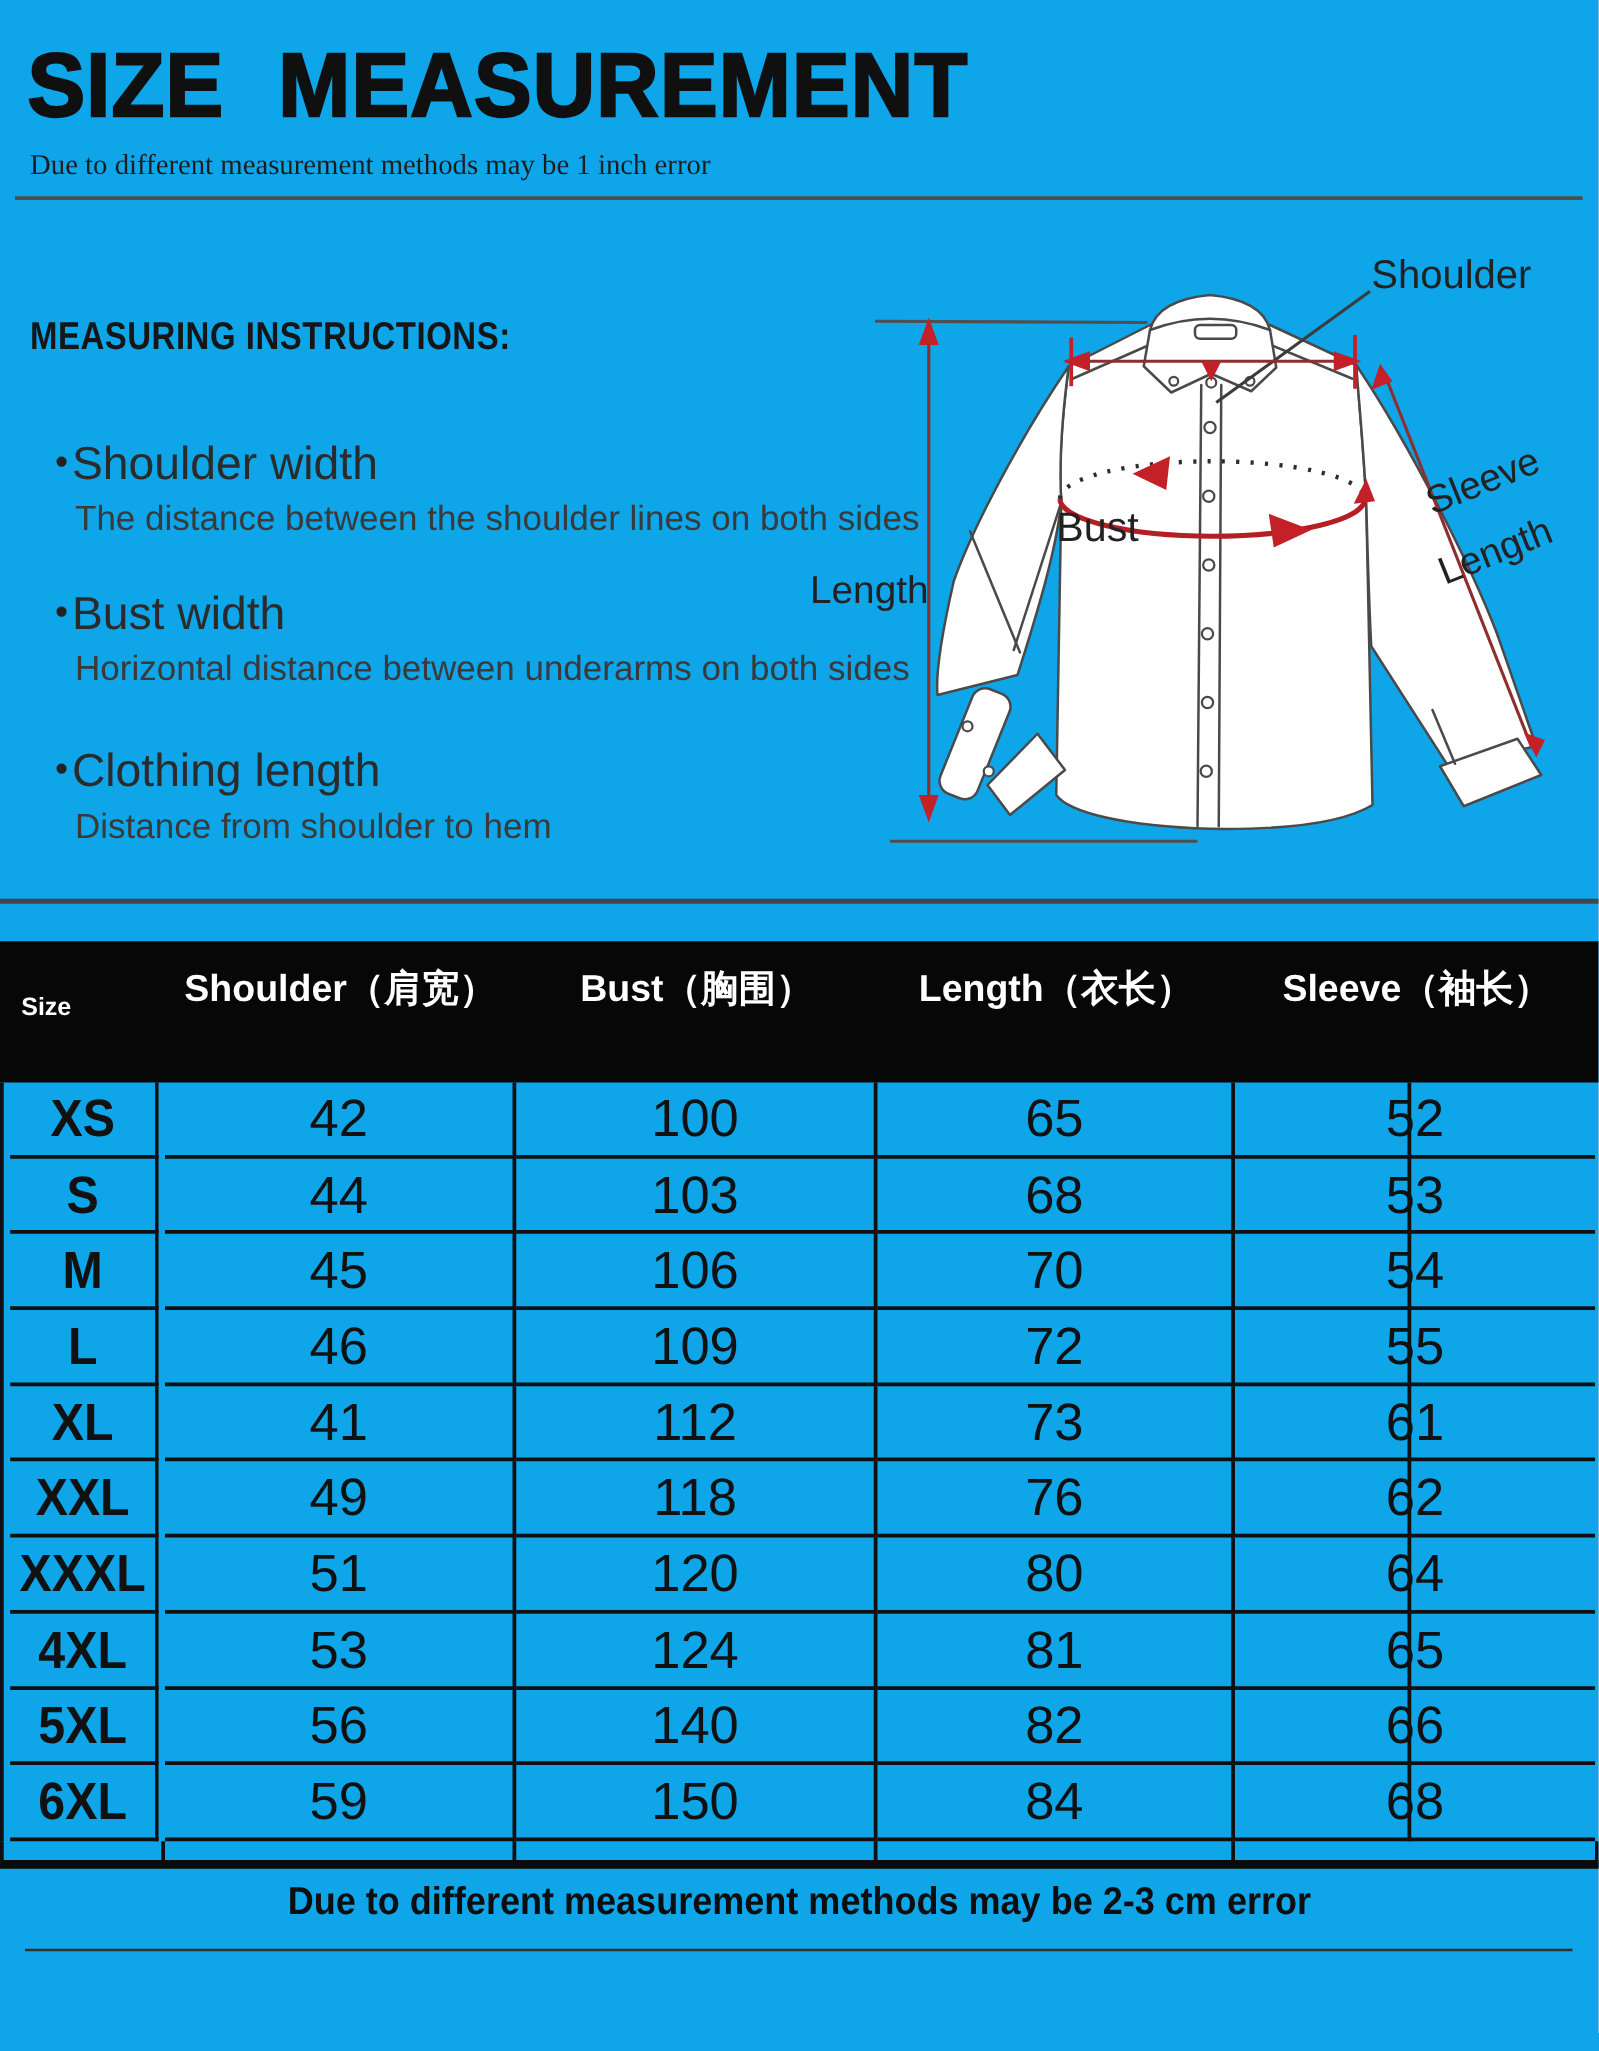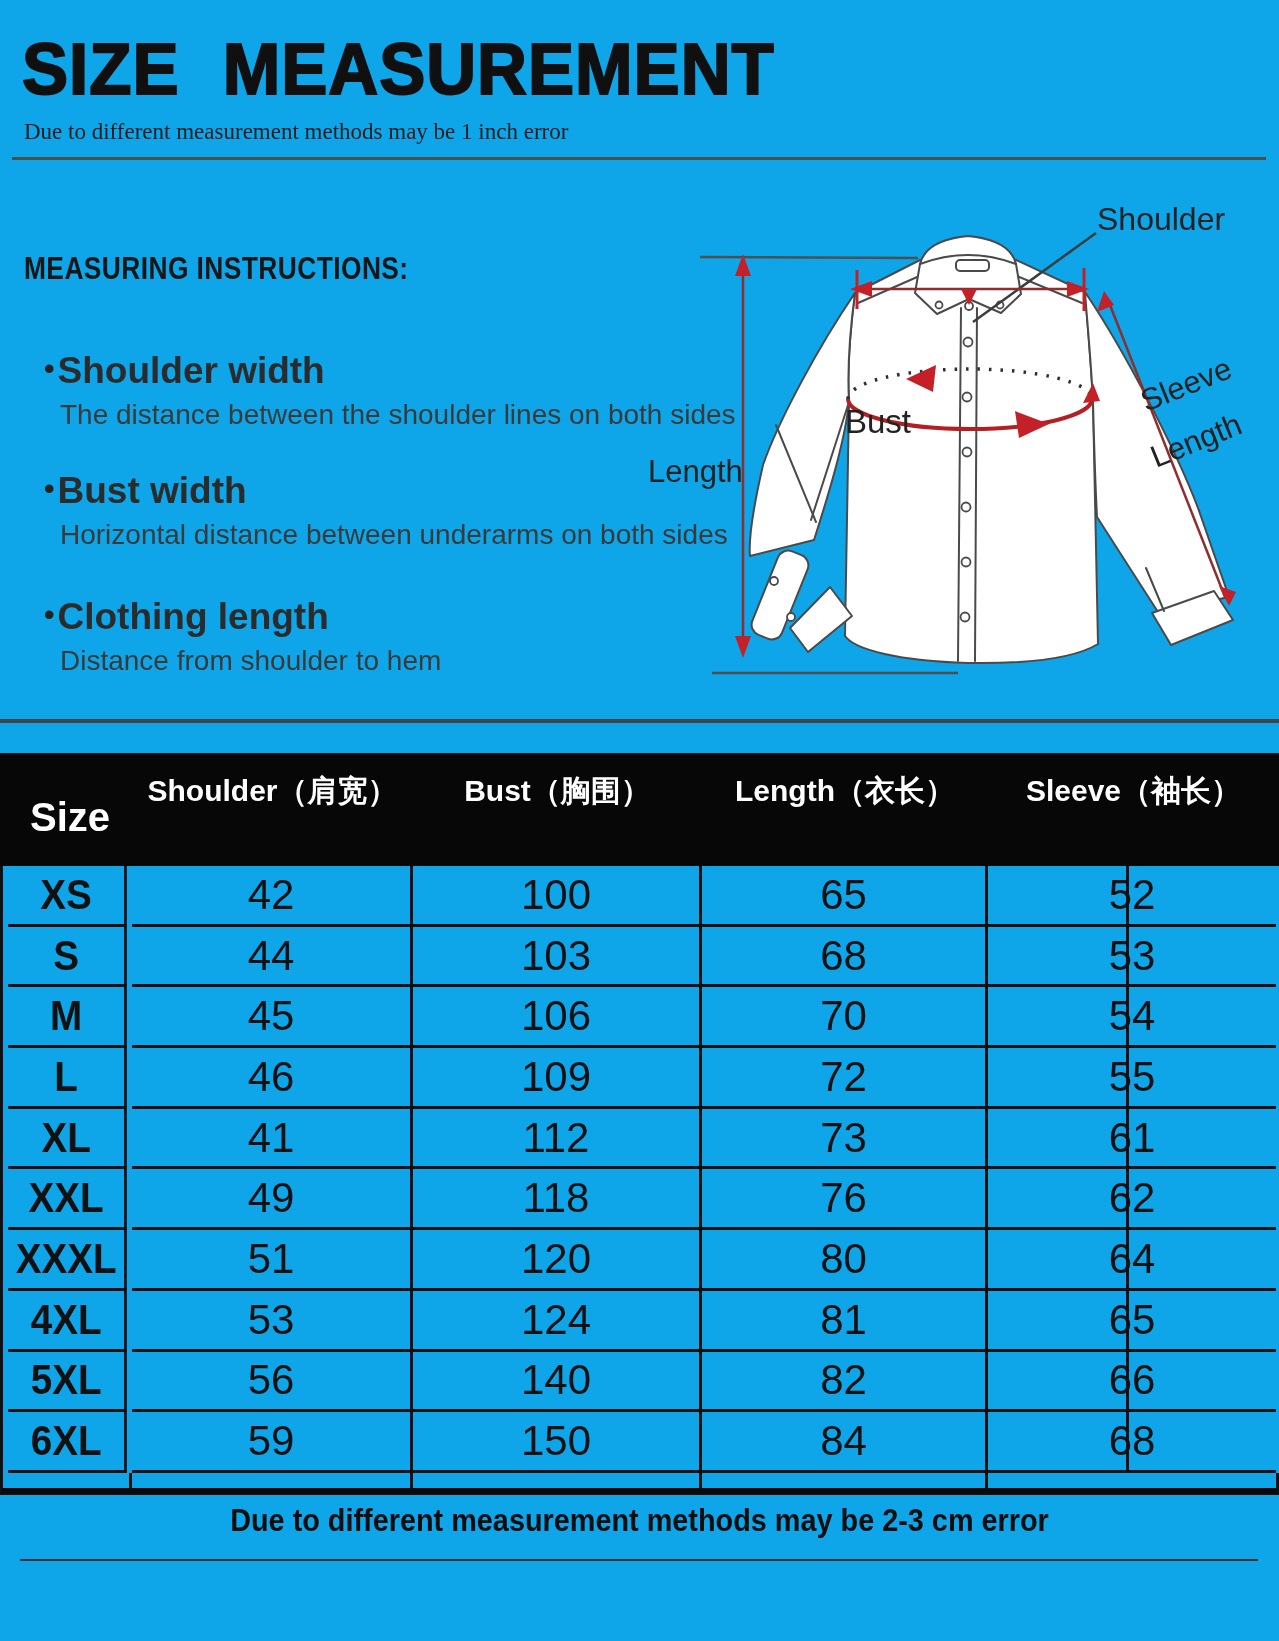--- a/index.html
+++ b/index.html
@@ -24,39 +24,39 @@
   .rule-top { position:absolute; left:12px; top:157px; width:1254px; height:3px; background:#4d4d4d; }
   .mi-heading {
     position:absolute; left:24px; top:251px;
     font-size:31px; font-weight:bold; letter-spacing:.5px;
     transform:scaleX(.85); transform-origin:left top; white-space:nowrap;
   }
   .mi-item { position:absolute; left:44px; }
   .mi-item.i1 { top:350px; }
   .mi-item.i2 { top:470px; }
   .mi-item.i3 { top:596px; }
-  .mi-term { font-size:37px; font-weight:700; color:#2b2b2b; white-space:nowrap; }
+  .mi-term { font-size:37px; font-weight:400; color:#2b2b2b; white-space:nowrap; }
   .mi-bullet { font-size:30px; vertical-align:4px; margin-right:3px; color:#222; }
   .mi-desc { font-size:28px; color:#3a3a3a; margin:7px 0 0 16px; white-space:nowrap; }
   
   .diagram { position:absolute; left:615px; top:182px; width:660px; height:523px;text-align:center; }
   .diagram svg { width:100%; height:100%; display:block; }
   
   .rule-mid { position:absolute; left:0; top:719px; width:1279px; height:4px; background:#454545; }
   .thead {
     position:absolute; left:0; top:753px; width:1279px; height:113px;
     background:#070707; display:grid;
     grid-template-columns:132px 281px 289px 286px 291px;
   }
   .th {
     color:#ffffff; font-weight:bold; font-size:30px;
     display:flex; justify-content:center; align-items:flex-start;
     padding-top:18px; white-space:nowrap; overflow:hidden;
   }
-  .th.th-size { font-size:40px; justify-content:flex-start; padding-left:30px; padding-top:42px; }
+  .th.th-size { font-size:20px; justify-content:flex-start; padding-left:17px; padding-top:42px; }
   .tbody {
     position:absolute; left:0; top:866px; width:1129px; height:607px;
     box-sizing:border-box;
     border-left:3px solid #101010; border-right:3px solid #101010;
     display:grid;
     grid-template-columns:129px 281px 289px 286px 288px;
     grid-auto-rows:60.7px;
   }
   .td {
     box-sizing:border-box;

